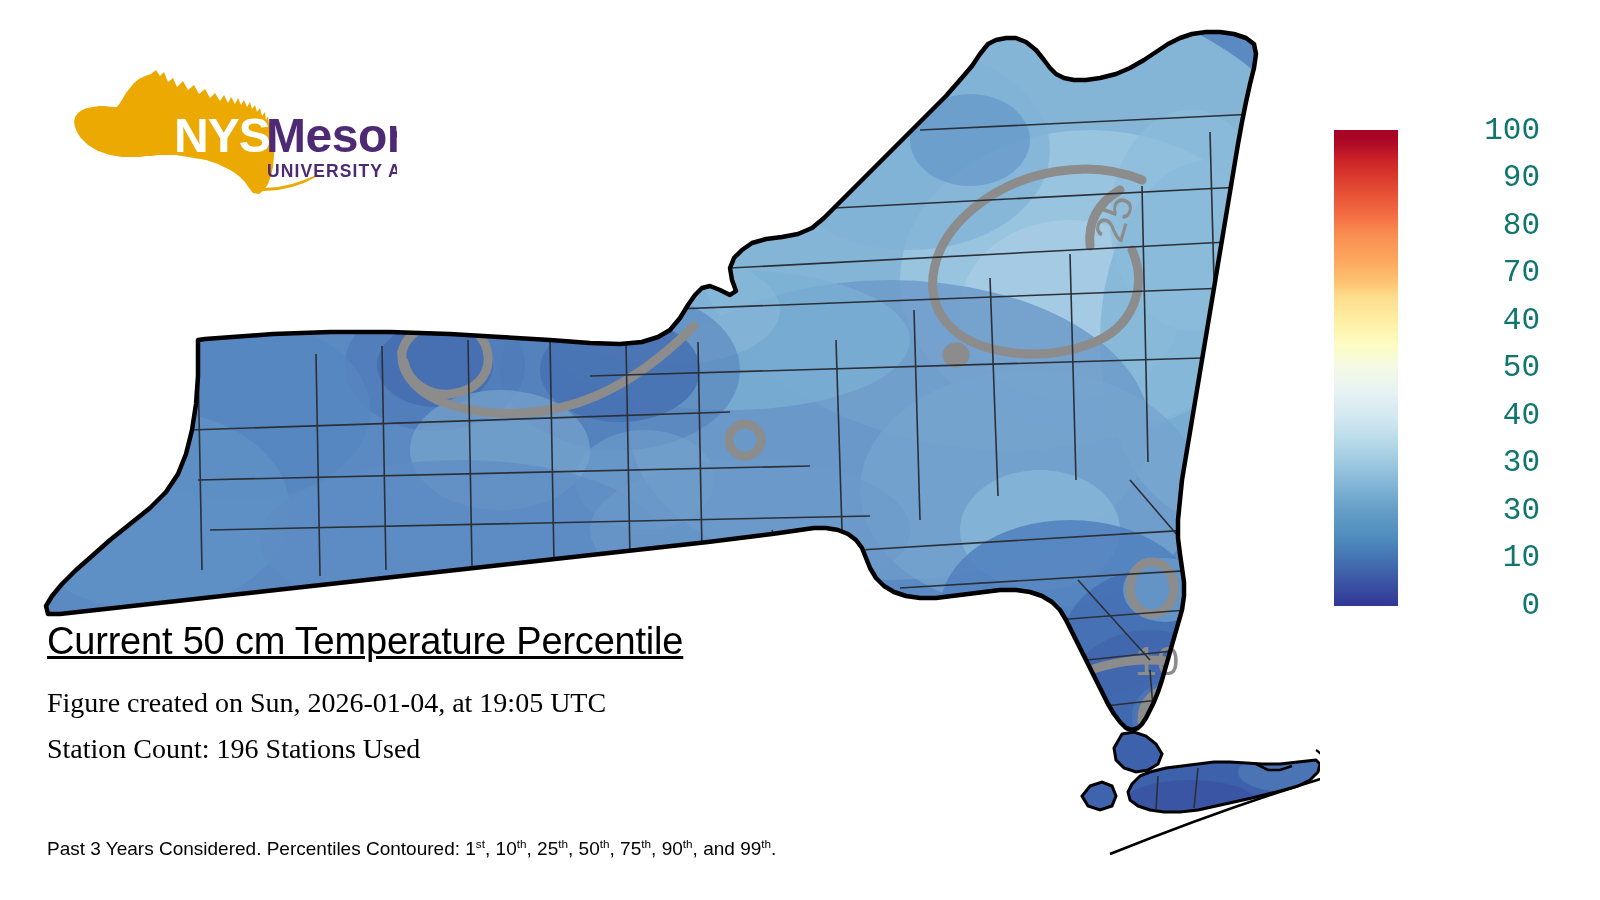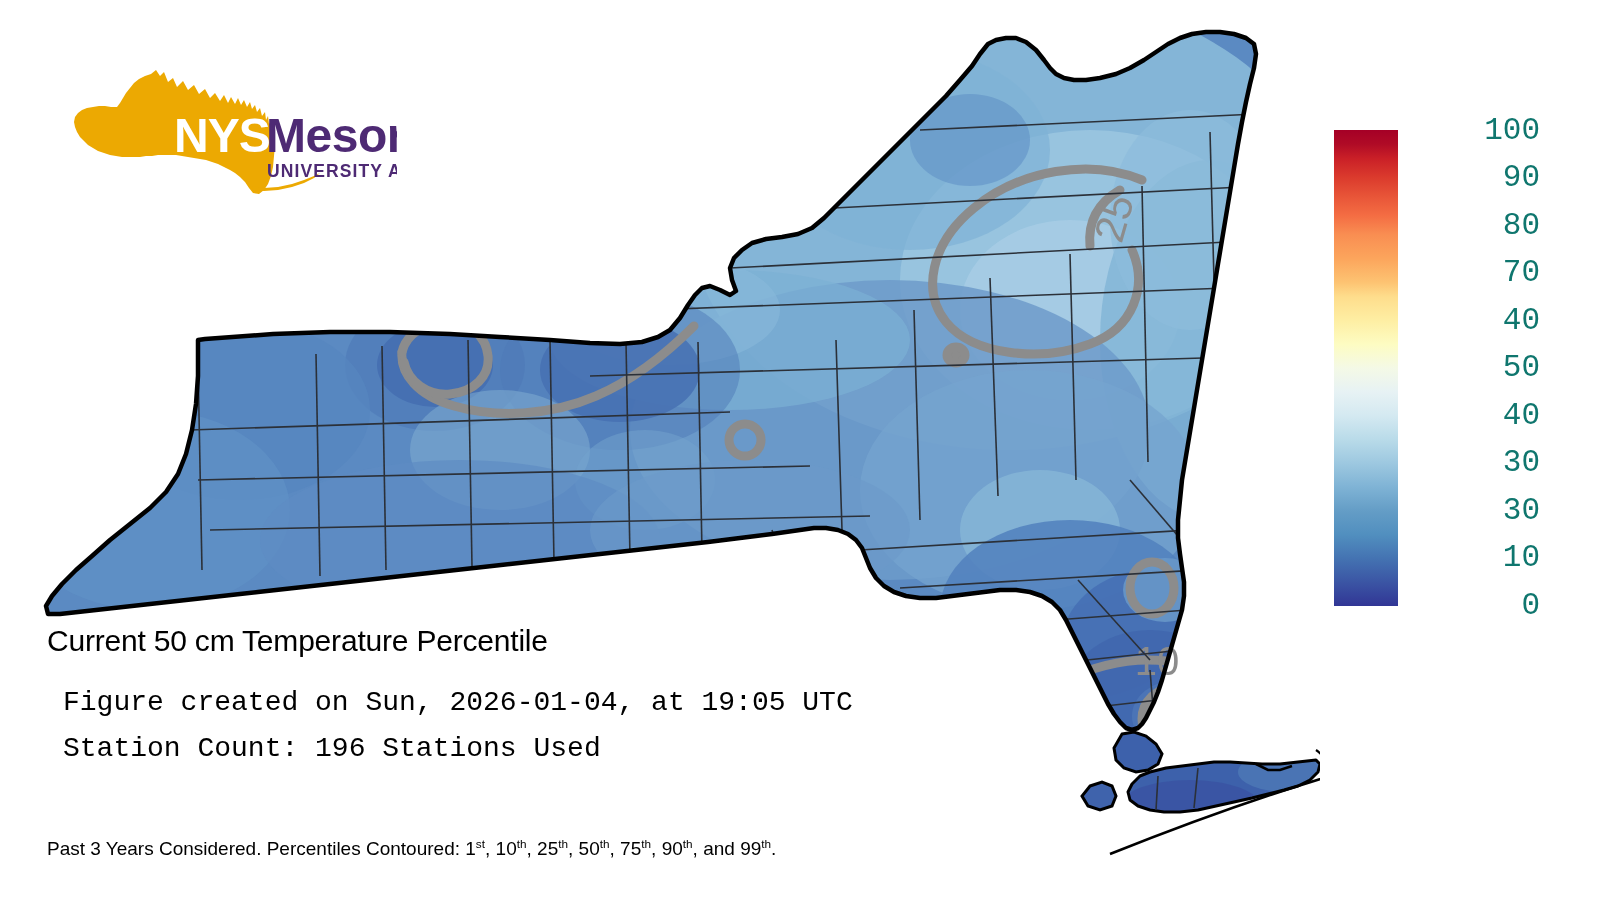--- a/index.html
+++ b/index.html
@@ -103,33 +103,33 @@
 
   
   #text-block {
     position: absolute;
     left: 47px;
     top: 618px;
     width: 1000px;
   }
   #map-title {
     font-family: "Liberation Sans Narrow", "Liberation Sans", sans-serif;
-    font-size: 30px;
+    font-size: 38px;
     font-stretch: condensed;
     letter-spacing: -0.2px;
     line-height: 46px;
     white-space: nowrap;
+    text-decoration: underline;
   }
   .subline {
-    font-family: Liberation Mono, monospace;
+    font-family: Liberation Serif, serif;
     font-size: 28px;
     font-stretch: condensed;
     line-height: 46px;
     white-space: nowrap;
-    margin-left: 16px;
   }
   #created-line { margin-top: 16px; }
   #footnote {
     position: absolute;
     left: 47px;
     top: 828px;
     font-family: "Liberation Sans Narrow", "Liberation Sans", sans-serif;
     font-size: 19px;
     font-stretch: condensed;
     line-height: 32px;

